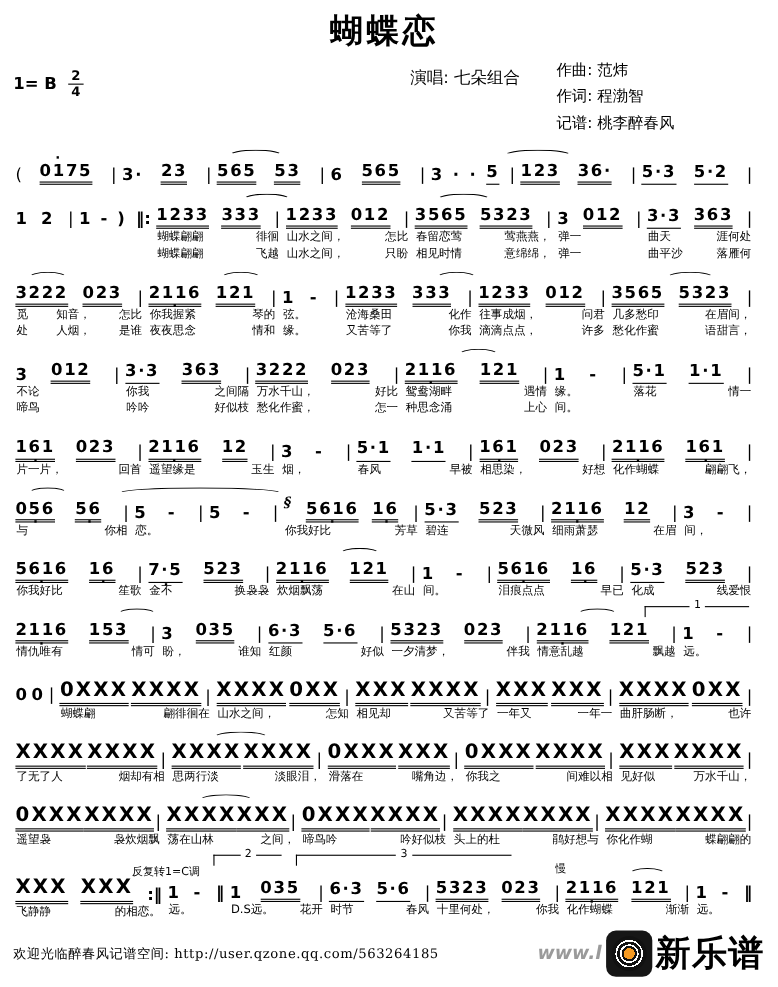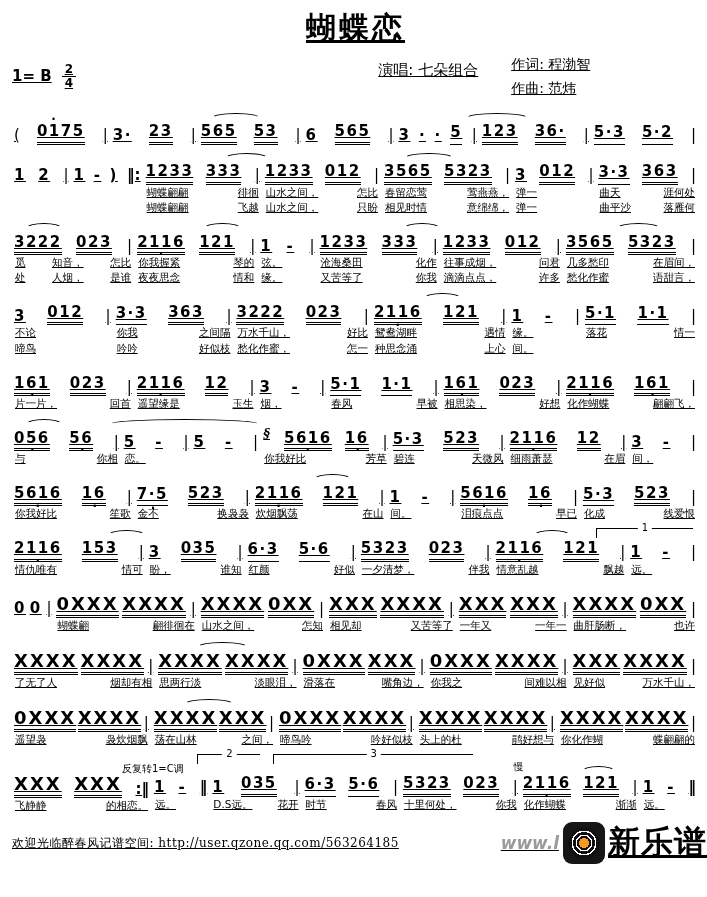--- a/index.html
+++ b/index.html
@@ -1,18 +1,18 @@
 <!DOCTYPE html>
 <html><head>
 <meta charset="utf-8">
 <style>
   html,body{margin:0;padding:0;background:#fff;}
   body{width:707px;height:897px;overflow:hidden;position:relative;
        font-family:"DejaVu Sans","Liberation Sans",sans-serif;color:#000;}
-  .page{padding:6px 8px 0 12px;text-decoration:underline;}
+  .page{padding:6px 20px 0 12px;}
 
   
   .title{text-align:center;font-size:30px;font-weight:bold;letter-spacing:3px;margin:2px 0 4px 0;}
   .meta{display:flex;align-items:flex-start;margin-top:2px;gap:33px;}
   .keysig{width:150px;font-size:15px;font-weight:bold;display:flex;align-items:center;margin-top:10px;}
   .meter{display:inline-block;text-align:center;font-size:12px;font-weight:bold;margin-left:10px;line-height:1.05;}
   .meter .num{display:block;border-bottom:1.5px solid #000;padding:0 3px;}
   .meter .den{display:block;}
   .singer{flex:0 0 auto;margin-left:185px;font-size:15px;margin-top:8px;}
   .credits{margin-left:auto;width:190px;font-size:14px;line-height:1.7;}
@@ -69,22 +69,23 @@
   <div class="meta">
     <div class="keysig">
       <span>1= B</span>
       <span class="meter">
         <span class="num">2</span>
         <span class="den">4</span>
       </span>
     </div>
     <div class="singer">演唱: 七朵组合</div>
     <div class="credits">
+      <div>作曲: 范炜</div>
       <div>作词: 程渤智</div>
-      <div>作曲: 范炜</div>
+      <div>记谱: 桃李醉春风</div>
     </div>
   </div>
 
   <div id="score">
       <div class="system">
         <div class="ann-arc" style="left: 29%; width: 7%;"></div>
         <div class="ann-arc" style="left: 66%; width: 9%;"></div>
         <div class="measures">
           <div class="measure">
             <div class="notes">

